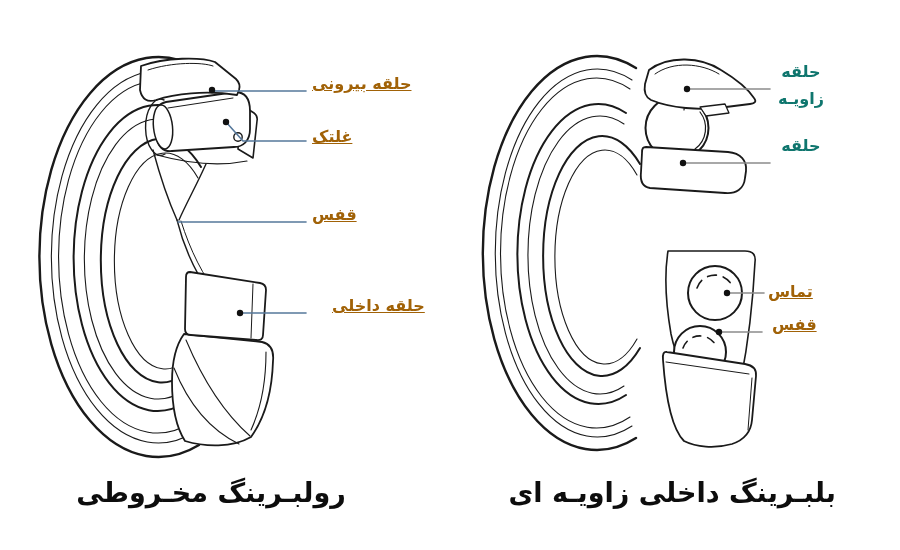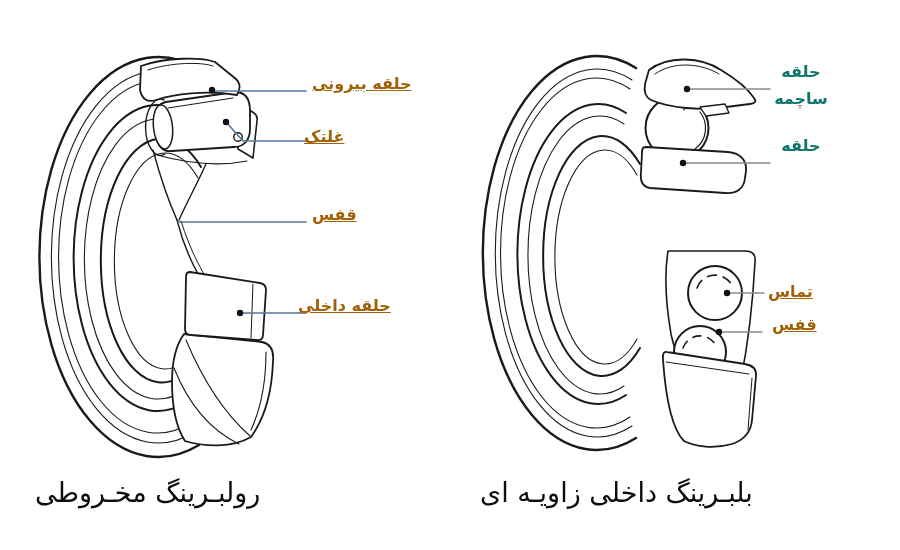--- a/index.html
+++ b/index.html
@@ -15,22 +15,22 @@
     font-weight:700;font-size:16px;line-height:24px;color:#a16207;
     direction:rtl;white-space:nowrap;text-decoration:underline;
   }
   .lbl2{
     position:absolute;
     font-weight:700;font-size:16px;line-height:27px;color:#0f766e;
     direction:rtl;text-align:center;white-space:nowrap;
   }
   .caption{
     position:absolute;
-    font-weight:400;font-size:27px;line-height:30px;color:#0d0d0d;
-    direction:rtl;text-align:left;white-space:nowrap;
+    font-weight:700;font-size:27px;line-height:30px;color:#0d0d0d;
+    direction:rtl;text-align:center;white-space:nowrap;margin-left:36px;
   }
 </style>
 </head>
 <body>
 
 <div class="stage">
 
   <div>
     <svg style="left:30px;top:45px;" width="285" height="420" viewBox="30 45 285 420">
       <g fill="none" stroke-linecap="round" stroke-linejoin="round" stroke="#1a1a1a">
@@ -94,23 +94,23 @@
         </g>
         <g fill="#111111" stroke="none">
           <circle cx="212" cy="90" r="3.2"></circle>
           <circle cx="226" cy="122" r="3.2"></circle>
           <circle cx="240" cy="313" r="3.2"></circle>
         </g>
       </g>
     </svg>
 
     <div class="lbl" style="left:312px;top:72px">حلقه بیرونی</div>
-    <div class="lbl" style="left:304px;top:125px">غلتک</div>
+    <div class="lbl" style="left:312px;top:125px">غلتک</div>
     <div class="lbl" style="left:312px;top:203px">قفس</div>
-    <div class="lbl" style="left:298px;top:294px">حلقه داخلی</div>
+    <div class="lbl" style="left:332px;top:294px">حلقه داخلی</div>
 
     <div class="caption" style="left:35px;top:478px;width:280px">رولبـرینگ مخـروطی</div>
   </div>
 
   <div>
     <svg style="left:480px;top:45px;" width="300" height="420" viewBox="480 45 300 420">
       <g fill="none" stroke-linecap="round" stroke-linejoin="round" stroke="#1a1a1a">
 
         <g>
           <path d="M636,68 A114,197 0 1 0 636,438" stroke-width="2.4"></path>
@@ -169,21 +169,21 @@
           <circle cx="687" cy="89" r="3.2"></circle>
           <circle cx="683" cy="163" r="3.2"></circle>
           <circle cx="727" cy="293" r="3.2"></circle>
           <circle cx="719" cy="332" r="3.2"></circle>
         </g>
       </g>
     </svg>
 
     <div class="lbl2" style="left:762px;top:58px;width:78px">
       <span style="display:block">حلقه</span>
-      <span style="display:block">ساچمه</span>
+      <span style="display:block">زاویـه</span>
     </div>
     <div class="lbl2" style="left:762px;top:132px;width:78px">
       <span style="display:block">حلقه</span>
     </div>
     <div class="lbl" style="left:768px;top:280px">تماس</div>
     <div class="lbl" style="left:772px;top:313px">قفس</div>
 
     <div class="caption" style="left:480px;top:478px;width:320px">بلبـرینگ داخلی زاویـه ای</div>
   </div>
 

